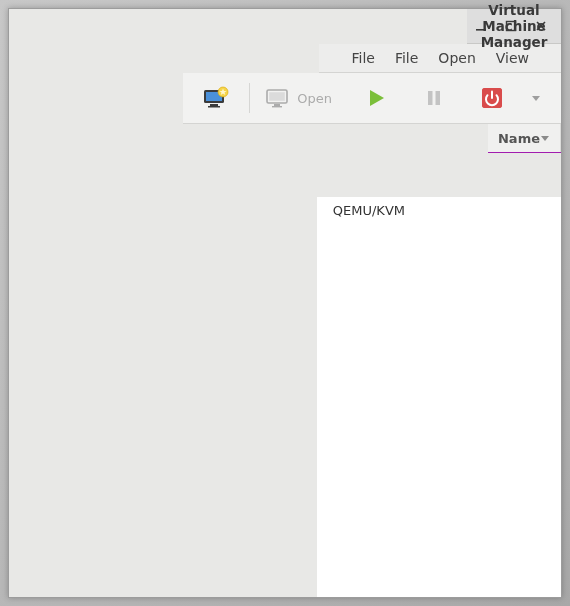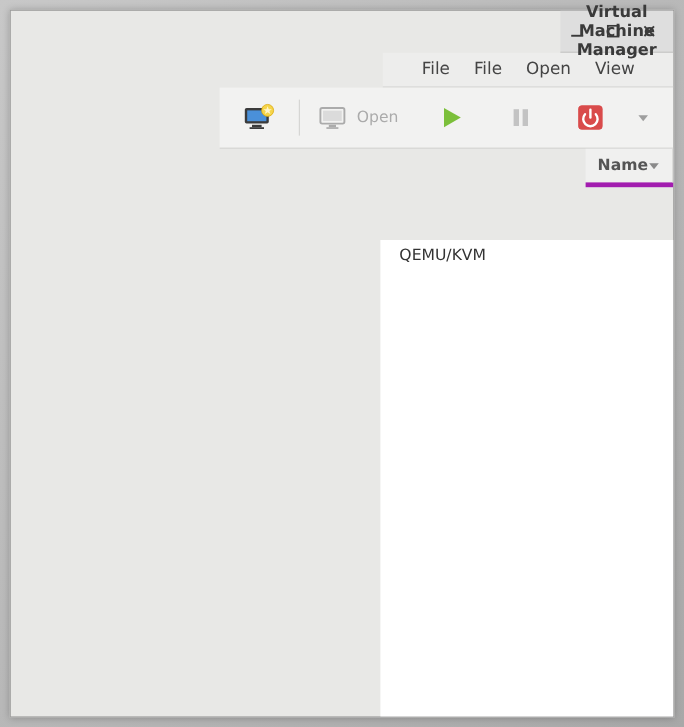--- a/index.html
+++ b/index.html
@@ -116,21 +116,21 @@
     font-size: 13px;
     color: #9a9a9a;
   }
 
   
   .list-header {
     height: 28px;
     display: flex;
     align-items: stretch;
     background: #f0f0ef;
-    border-bottom: 4px solid #a21caf;
+    border-bottom: 1px solid #a21caf;
     font-weight: bold;
     color: #555;
     font-size: 13px;
     gap: 40px;
   }
   .col-name {
     flex: 1;
     display: flex;
     align-items: center;
     padding: 0 10px;

